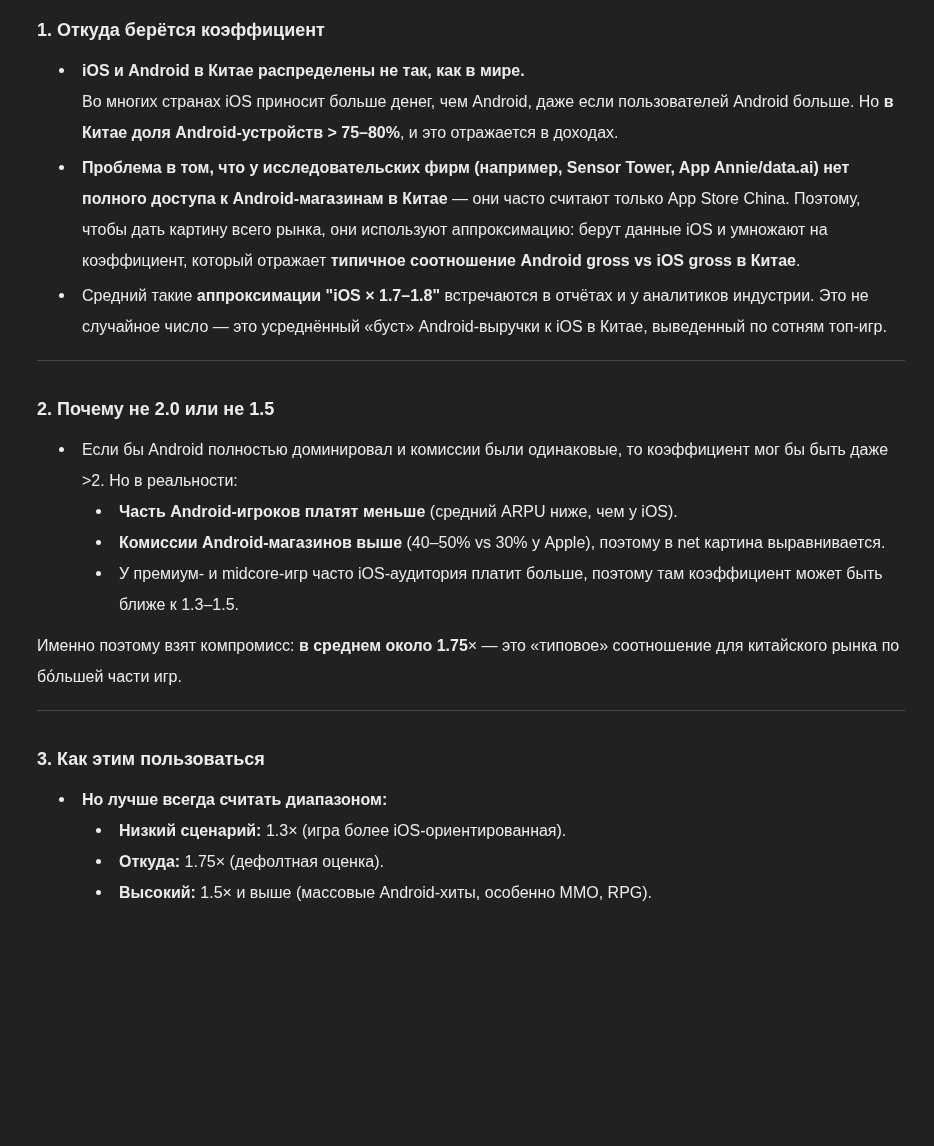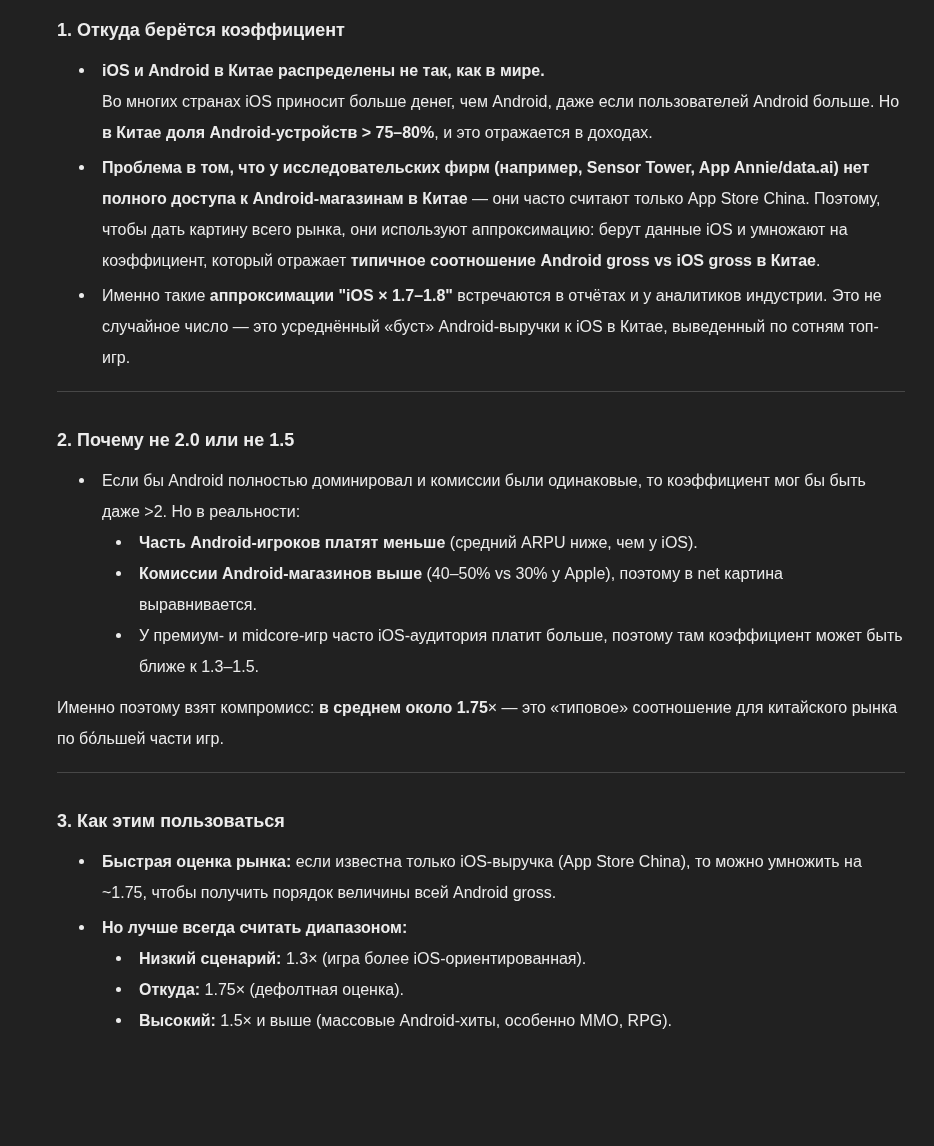--- a/index.html
+++ b/index.html
@@ -14,21 +14,21 @@
     height:1146px;
     overflow:hidden;
     background:var(--bg);
     color:var(--text);
     font-family:"Liberation Sans","DejaVu Sans",sans-serif;
     font-size:16px;
     line-height:31px;
     font-weight:400;
   }
   .message-body{
-    padding:18px 29px 0 57px;
+    padding:18px 29px 0 37px;
   }
   h3[data-name="section-heading"]{
     font-size:18px;
     line-height:24px;
     font-weight:700;
     margin:0 0 13px 0;
     color:var(--text);
   }
   hr[data-name="section-divider"]{
     border:none;
@@ -81,21 +81,21 @@
     <h3 data-name="section-heading">1. Откуда берётся коэффициент</h3>
     <ul data-name="bullet-list">
       <li data-name="bullet-item">
         <p data-name="bullet-paragraph"><strong data-name="bold-text-segment">iOS и Android в Китае распределены не так, как в мире.</strong></p>
         <p data-name="bullet-paragraph"><span data-name="text-segment">Во многих странах iOS приносит больше денег, чем Android, даже если пользователей Android больше. Но </span><strong data-name="bold-text-segment">в Китае доля Android-устройств &gt; 75–80%</strong><span data-name="text-segment">, и это отражается в доходах.</span></p>
       </li>
       <li data-name="bullet-item">
         <p data-name="bullet-paragraph"><strong data-name="bold-text-segment">Проблема в том, что у исследовательских фирм (например, Sensor Tower, App Annie/data.ai) нет полного доступа к Android-магазинам в Китае</strong><span data-name="text-segment"> — они часто считают только App Store China. Поэтому, чтобы дать картину всего рынка, они используют аппроксимацию: берут данные iOS и умножают на коэффициент, который отражает </span><strong data-name="bold-text-segment">типичное соотношение Android gross vs iOS gross в Китае</strong><span data-name="text-segment">.</span></p>
       </li>
       <li data-name="bullet-item">
-        <p data-name="bullet-paragraph"><span data-name="text-segment">Именно такие </span><strong data-name="bold-text-segment">аппроксимации "iOS × 1.7–1.8"</strong><span data-name="text-segment"> встречаются в отчётах и у аналитиков индустрии. Это не случайное число — это усреднённый «буст» Android-выручки к iOS в Китае, выведенный по сотням топ-игр.</span></p>
+        <p data-name="bullet-paragraph"><span data-name="text-segment">Средний такие </span><strong data-name="bold-text-segment">аппроксимации "iOS × 1.7–1.8"</strong><span data-name="text-segment"> встречаются в отчётах и у аналитиков индустрии. Это не случайное число — это усреднённый «буст» Android-выручки к iOS в Китае, выведенный по сотням топ-игр.</span></p>
       </li>
     </ul>
     <hr data-name="section-divider">
     <h3 data-name="section-heading">2. Почему не 2.0 или не 1.5</h3>
     <ul data-name="bullet-list">
       <li data-name="bullet-item">
         <p data-name="bullet-paragraph"><span data-name="text-segment">Если бы Android полностью доминировал и комиссии были одинаковые, то коэффициент мог бы быть даже &gt;2. Но в реальности:</span></p>
         <ul data-name="nested-bullet-list">
           <li data-name="bullet-item">
             <p data-name="bullet-paragraph"><strong data-name="bold-text-segment">Часть Android-игроков платят меньше</strong><span data-name="text-segment"> (средний ARPU ниже, чем у iOS).</span></p>
@@ -107,23 +107,20 @@
             <p data-name="bullet-paragraph"><span data-name="text-segment">У премиум- и midcore-игр часто iOS-аудитория платит больше, поэтому там коэффициент может быть ближе к 1.3–1.5.</span></p>
           </li>
         </ul>
       </li>
     </ul>
     <p data-name="paragraph"><span data-name="text-segment">Именно поэтому взят компромисс: </span><strong data-name="bold-text-segment">в среднем около 1.75</strong><span data-name="text-segment">× — это «типовое» соотношение для китайского рынка по бо́льшей части игр.</span></p>
     <hr data-name="section-divider">
     <h3 data-name="section-heading">3. Как этим пользоваться</h3>
     <ul data-name="bullet-list">
       <li data-name="bullet-item">
-        <p data-name="bullet-paragraph"><strong data-name="bold-text-segment">Быстрая оценка рынка:</strong><span data-name="text-segment"> если известна только iOS-выручка (App Store China), то можно умножить на ~1.75, чтобы получить порядок величины всей Android gross.</span></p>
-      </li>
-      <li data-name="bullet-item">
         <p data-name="bullet-paragraph"><strong data-name="bold-text-segment">Но лучше всегда считать диапазоном:</strong></p>
         <ul data-name="nested-bullet-list">
           <li data-name="bullet-item">
             <p data-name="bullet-paragraph"><strong data-name="bold-text-segment">Низкий сценарий:</strong><span data-name="text-segment"> 1.3× (игра более iOS-ориентированная).</span></p>
           </li>
           <li data-name="bullet-item">
             <p data-name="bullet-paragraph"><strong data-name="bold-text-segment">Откуда:</strong><span data-name="text-segment"> 1.75× (дефолтная оценка).</span></p>
           </li>
           <li data-name="bullet-item">
             <p data-name="bullet-paragraph"><strong data-name="bold-text-segment">Высокий:</strong><span data-name="text-segment"> 1.5× и выше (массовые Android-хиты, особенно MMO, RPG).</span></p>

